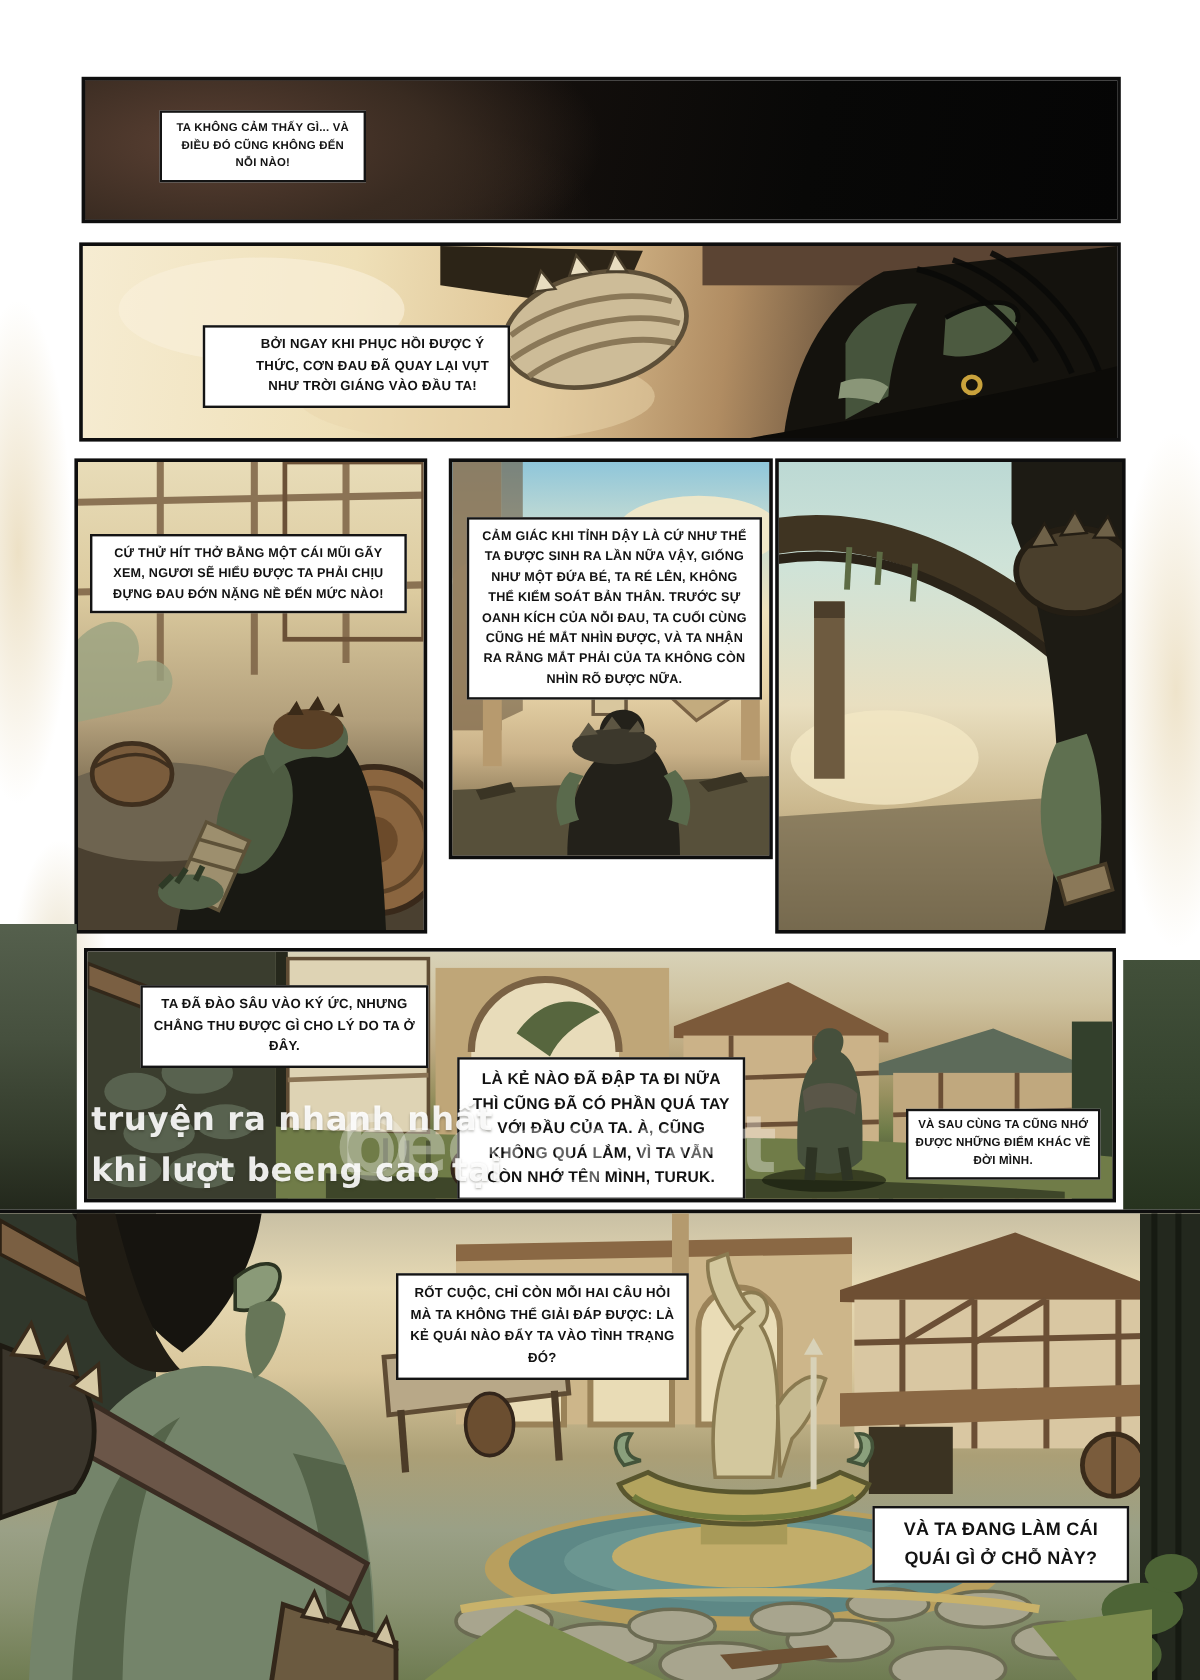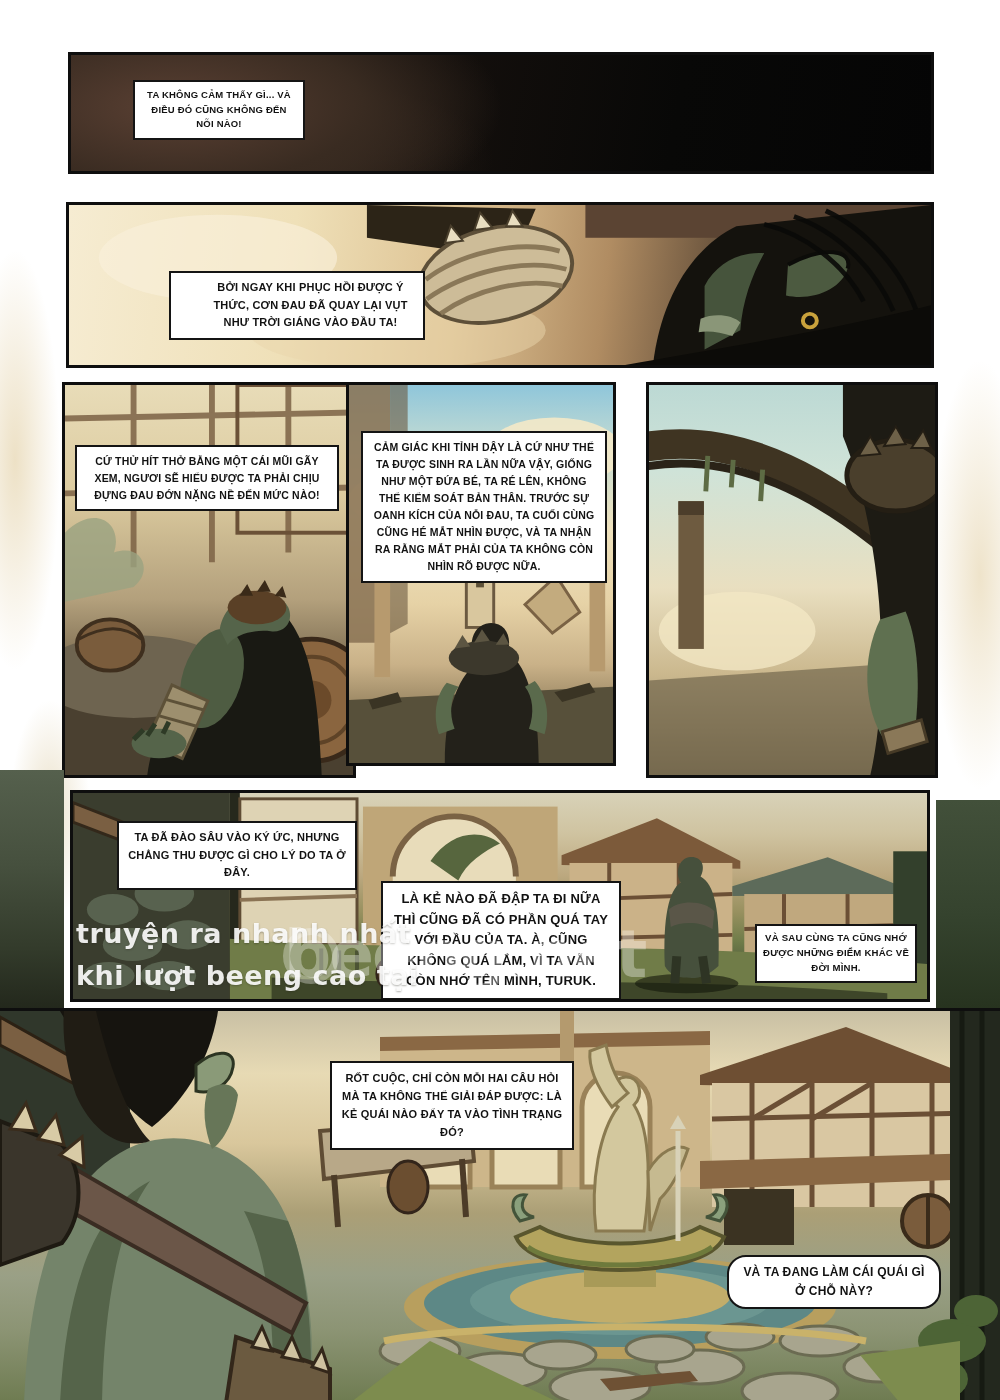--- a/index.html
+++ b/index.html
@@ -35,21 +35,21 @@
 </style>
 </head>
 <body>
 
 <div id="comic-page">
 
   <div class="stain" style="left:-30px;top:250px;width:90px;height:420px;background:radial-gradient(closest-side,rgba(222,200,150,.55),rgba(222,200,150,0));"></div>
   <div class="stain" style="left:930px;top:360px;width:100px;height:430px;background:radial-gradient(closest-side,rgba(222,200,150,.5),rgba(222,200,150,0));"></div>
   <div class="stain" style="left:10px;top:700px;width:80px;height:220px;background:radial-gradient(closest-side,rgba(210,190,140,.45),rgba(210,190,140,0));"></div>
 
-  <div class="panel" style="left:68px;top:52px;width:866px;height:122px;
+  <div class="panel" style="left:68px;top:64px;width:866px;height:122px;
               background:
                 radial-gradient(ellipse 420px 170px at 12% 45%, #5a4033 0%, #392b21 45%, rgba(10,8,7,0) 78%),
                 radial-gradient(ellipse 260px 110px at 28% 90%, rgba(92,70,52,.4), rgba(92,70,52,0) 70%),
                 linear-gradient(100deg,#241a15 0%,#15100d 40%,#080807 70%,#050505 100%);">
     <div class="caption" style="left:62px;top:25px;width:172px;font-size:9.5px;line-height:1.55;">TA KHÔNG CẢM THẤY GÌ... VÀ ĐIỀU ĐÓ CŨNG KHÔNG ĐẾN NỖI NÀO!</div>
   </div>
 
   <div class="panel" style="left:66px;top:202px;width:868px;height:166px;
               background:linear-gradient(97deg,#f6ecd2 0%,#efe0b8 26%,#ddc293 45%,#b08c62 62%,#4a3a2c 80%,#141009 94%,#0a0908 100%);">
     <svg viewBox="0 0 868 166" preserveAspectRatio="none">
@@ -115,21 +115,21 @@
         <rect x="100" y="312" width="40" height="64" fill="#9d8f6e" stroke="#5d5138" stroke-width="3"></rect>
         <line x1="100" y1="328" x2="140" y2="322" stroke="#5d5138" stroke-width="3"></line>
         <line x1="100" y1="346" x2="140" y2="340" stroke="#5d5138" stroke-width="3"></line>
       </g>
       <ellipse cx="96" cy="364" rx="28" ry="15" fill="#55644a"></ellipse>
       <path d="M70,360 l10,-10 M84,356 l8,-12 M100,354 l6,-12" stroke="#2e3a26" stroke-width="5"></path>
     </svg>
     <div class="caption" style="left:10px;top:26px;width:264px;font-size:10.5px;line-height:1.6;margin-top:34px;">CỨ THỬ HÍT THỞ BẰNG MỘT CÁI MŨI GÃY XEM, NGƯƠI SẼ HIỂU ĐƯỢC TA PHẢI CHỊU ĐỰNG ĐAU ĐỚN NẶNG NỀ ĐẾN MỨC NÀO!</div>
   </div>
 
-  <div class="panel" style="left:346px;top:382px;width:270px;height:384px;
+  <div class="panel" style="left:374px;top:382px;width:270px;height:334px;
               background:linear-gradient(180deg,#8fc6da 0%,#c3dbd3 16%,#efe2bd 38%,#e6d2a6 58%,#c9b188 74%,#8c7a58 88%,#4f4632 100%);">
     <svg viewBox="0 0 270 396" preserveAspectRatio="none">
       <ellipse cx="210" cy="70" rx="70" ry="36" fill="#f4e9c8" opacity=".9"></ellipse>
       <ellipse cx="60" cy="120" rx="60" ry="30" fill="#f4e9c8" opacity=".7"></ellipse>
       <rect x="0" y="0" width="42" height="270" fill="#8a7354" opacity=".88"></rect>
       <path d="M42,0 L42,260 L60,250 L60,0 Z" fill="#6b5940" opacity=".6"></path>
       <path d="M24,200 A118,118 0 0 1 258,192" fill="none" stroke="#8a6f4c" stroke-width="12"></path>
       <path d="M56,128 A100,100 0 0 1 244,124" fill="none" stroke="#a98c60" stroke-width="9"></path>
       <rect x="26" y="196" width="16" height="110" fill="#b79a6e"></rect>
       <rect x="246" y="190" width="16" height="110" fill="#b79a6e"></rect>
@@ -353,16 +353,16 @@
       </g>
 
       <path d="M236,326 L330,358 L330,392 L226,392 Z" fill="#6b5a40" stroke="#33271a" stroke-width="4"></path>
       <g fill="#cfc2a0" stroke="#33271a" stroke-width="3">
         <path d="M252,336 l10,-20 10,24 Z"></path>
           <path d="M282,346 l10,-20 10,24 Z"></path>
         <path d="M312,356 l10,-18 8,24 Z"></path>
       </g>
     </svg>
     <div class="caption" style="left:330px;top:50px;width:244px;font-size:11px;line-height:1.65;">RỐT CUỘC, CHỈ CÒN MỖI HAI CÂU HỎI MÀ TA KHÔNG THỂ GIẢI ĐÁP ĐƯỢC: LÀ KẺ QUÁI NÀO ĐẨY TA VÀO TÌNH TRẠNG ĐÓ?</div>
-    <div class="caption" style="left:727px;top:244px;width:214px;font-size:12px;line-height:1.6;border-radius:19px;">VÀ TA ĐANG LÀM CÁI QUÁI GÌ Ở CHỖ NÀY?</div>
+    <div class="caption" style="left:727px;top:244px;width:214px;font-size:15px;line-height:1.6;">VÀ TA ĐANG LÀM CÁI QUÁI GÌ Ở CHỖ NÀY?</div>
   </div>
 
 </div>
 
 </body></html>

